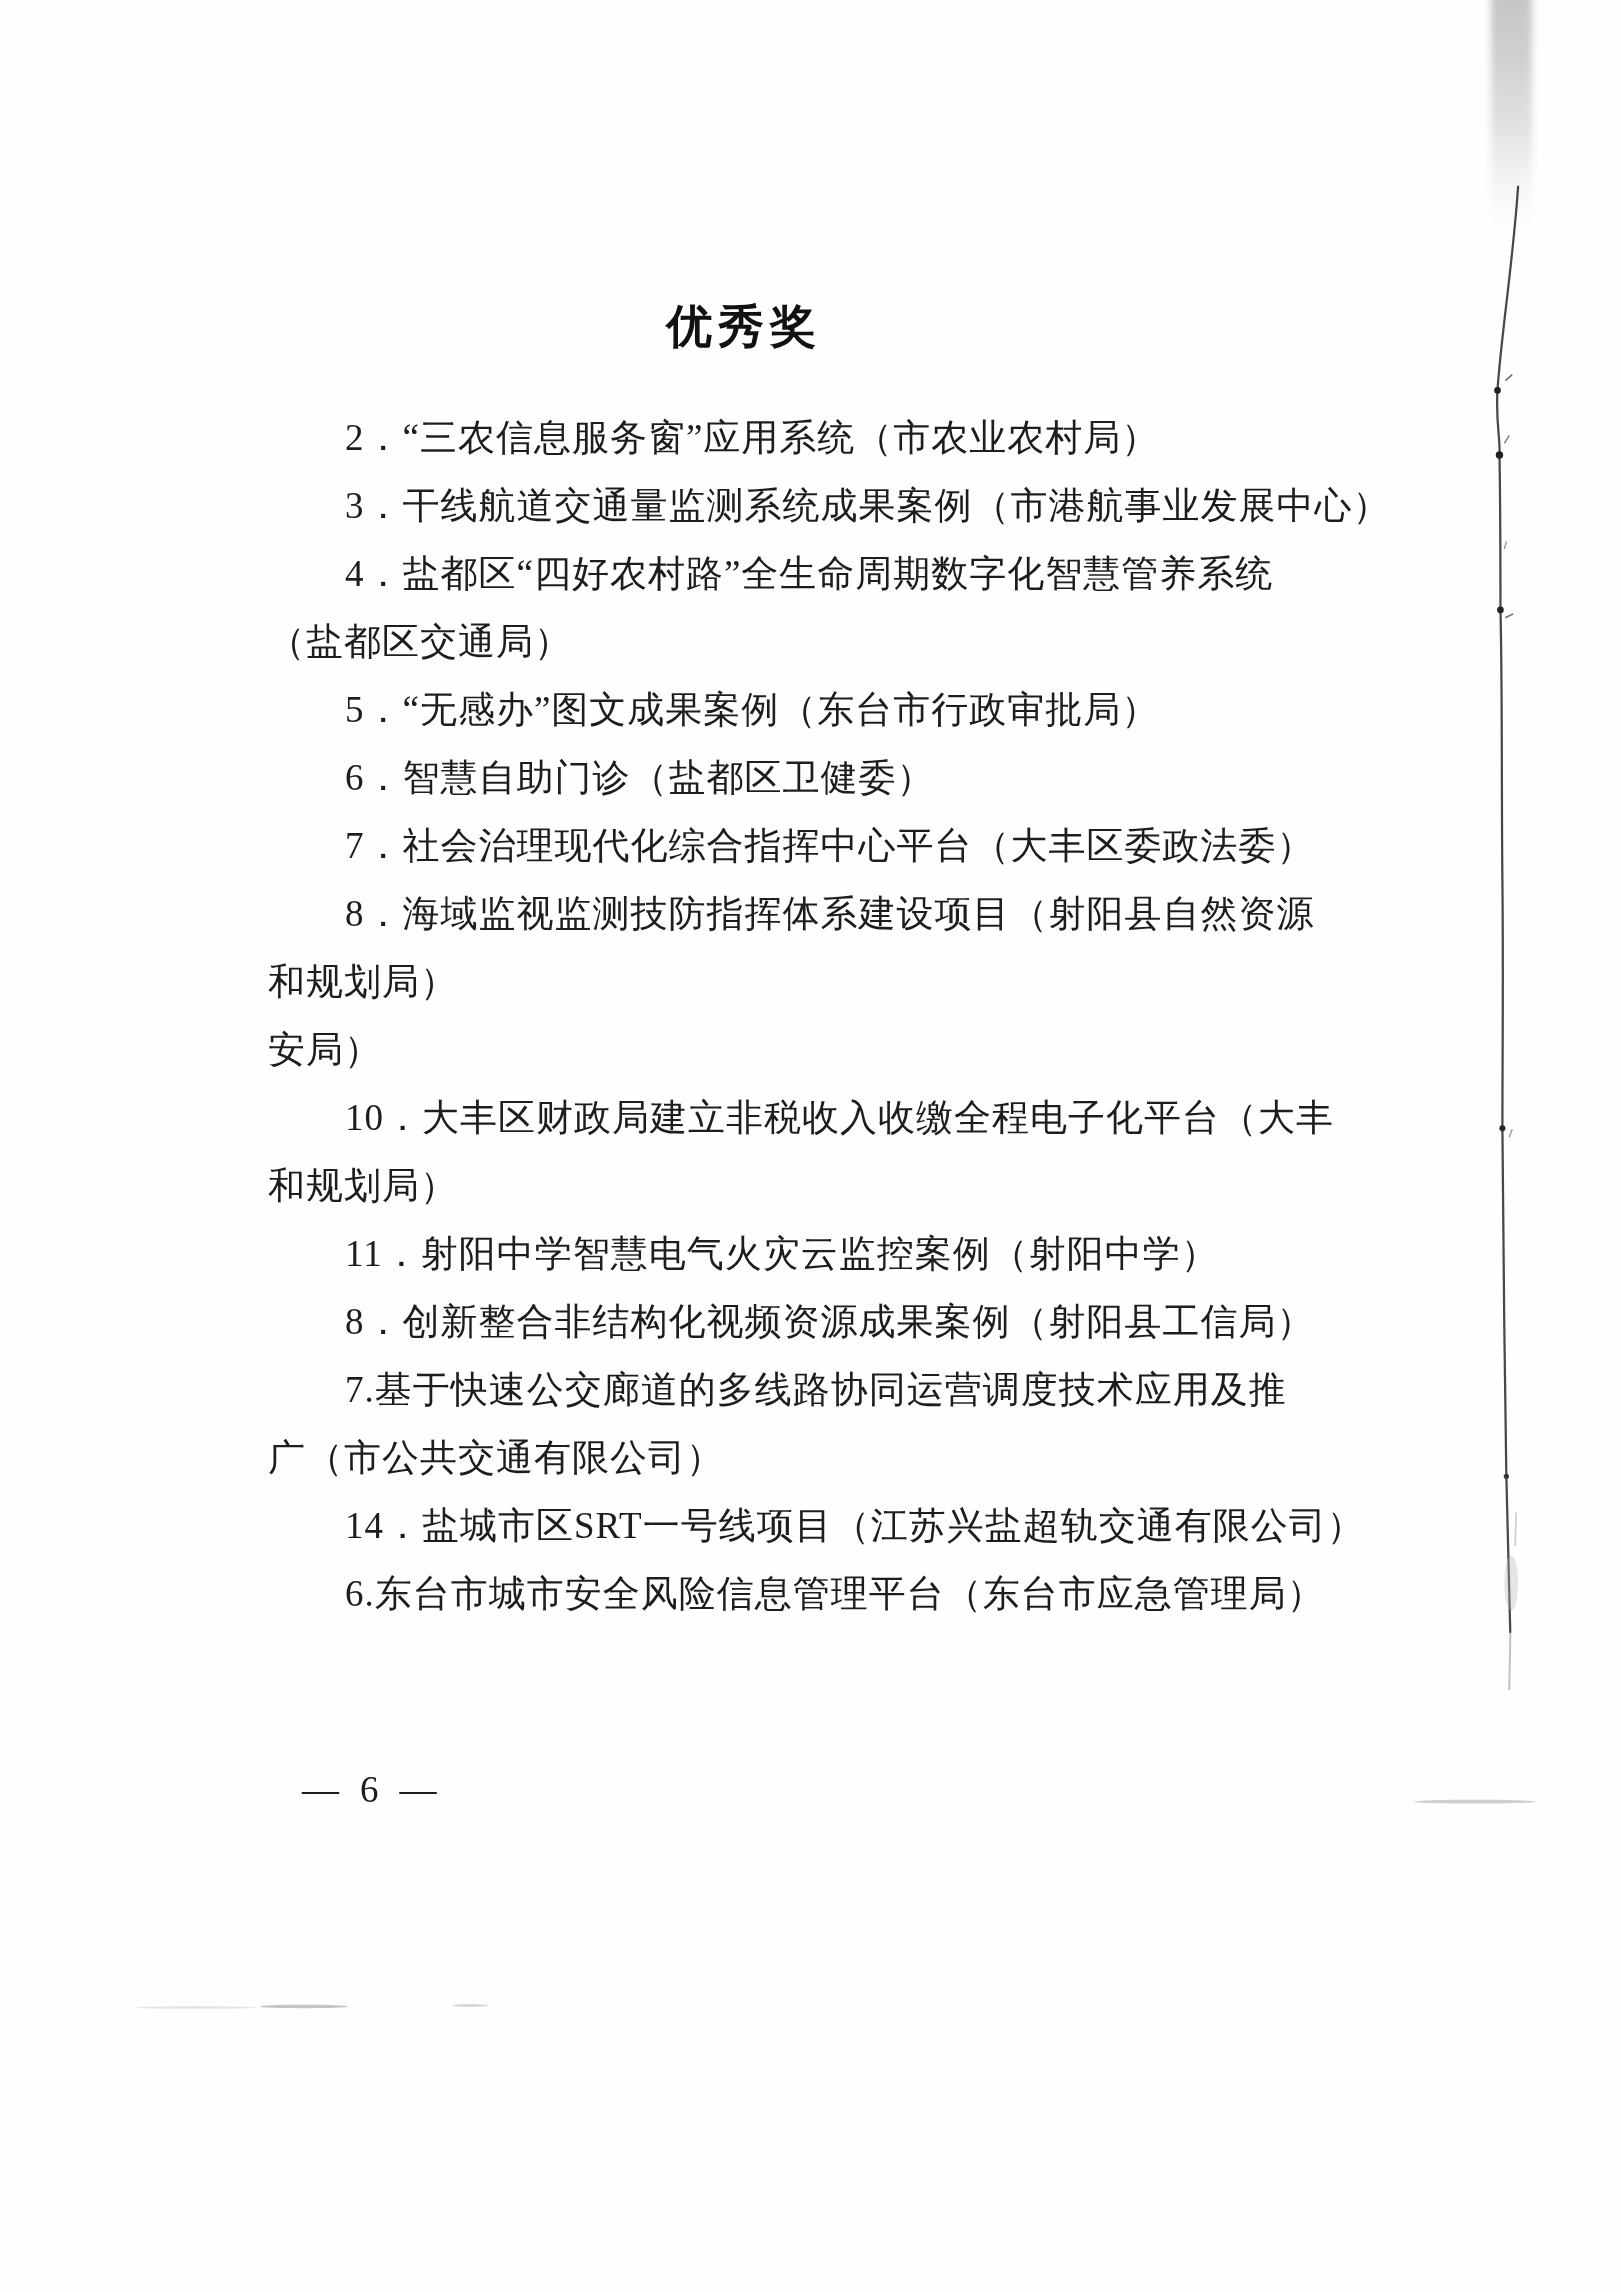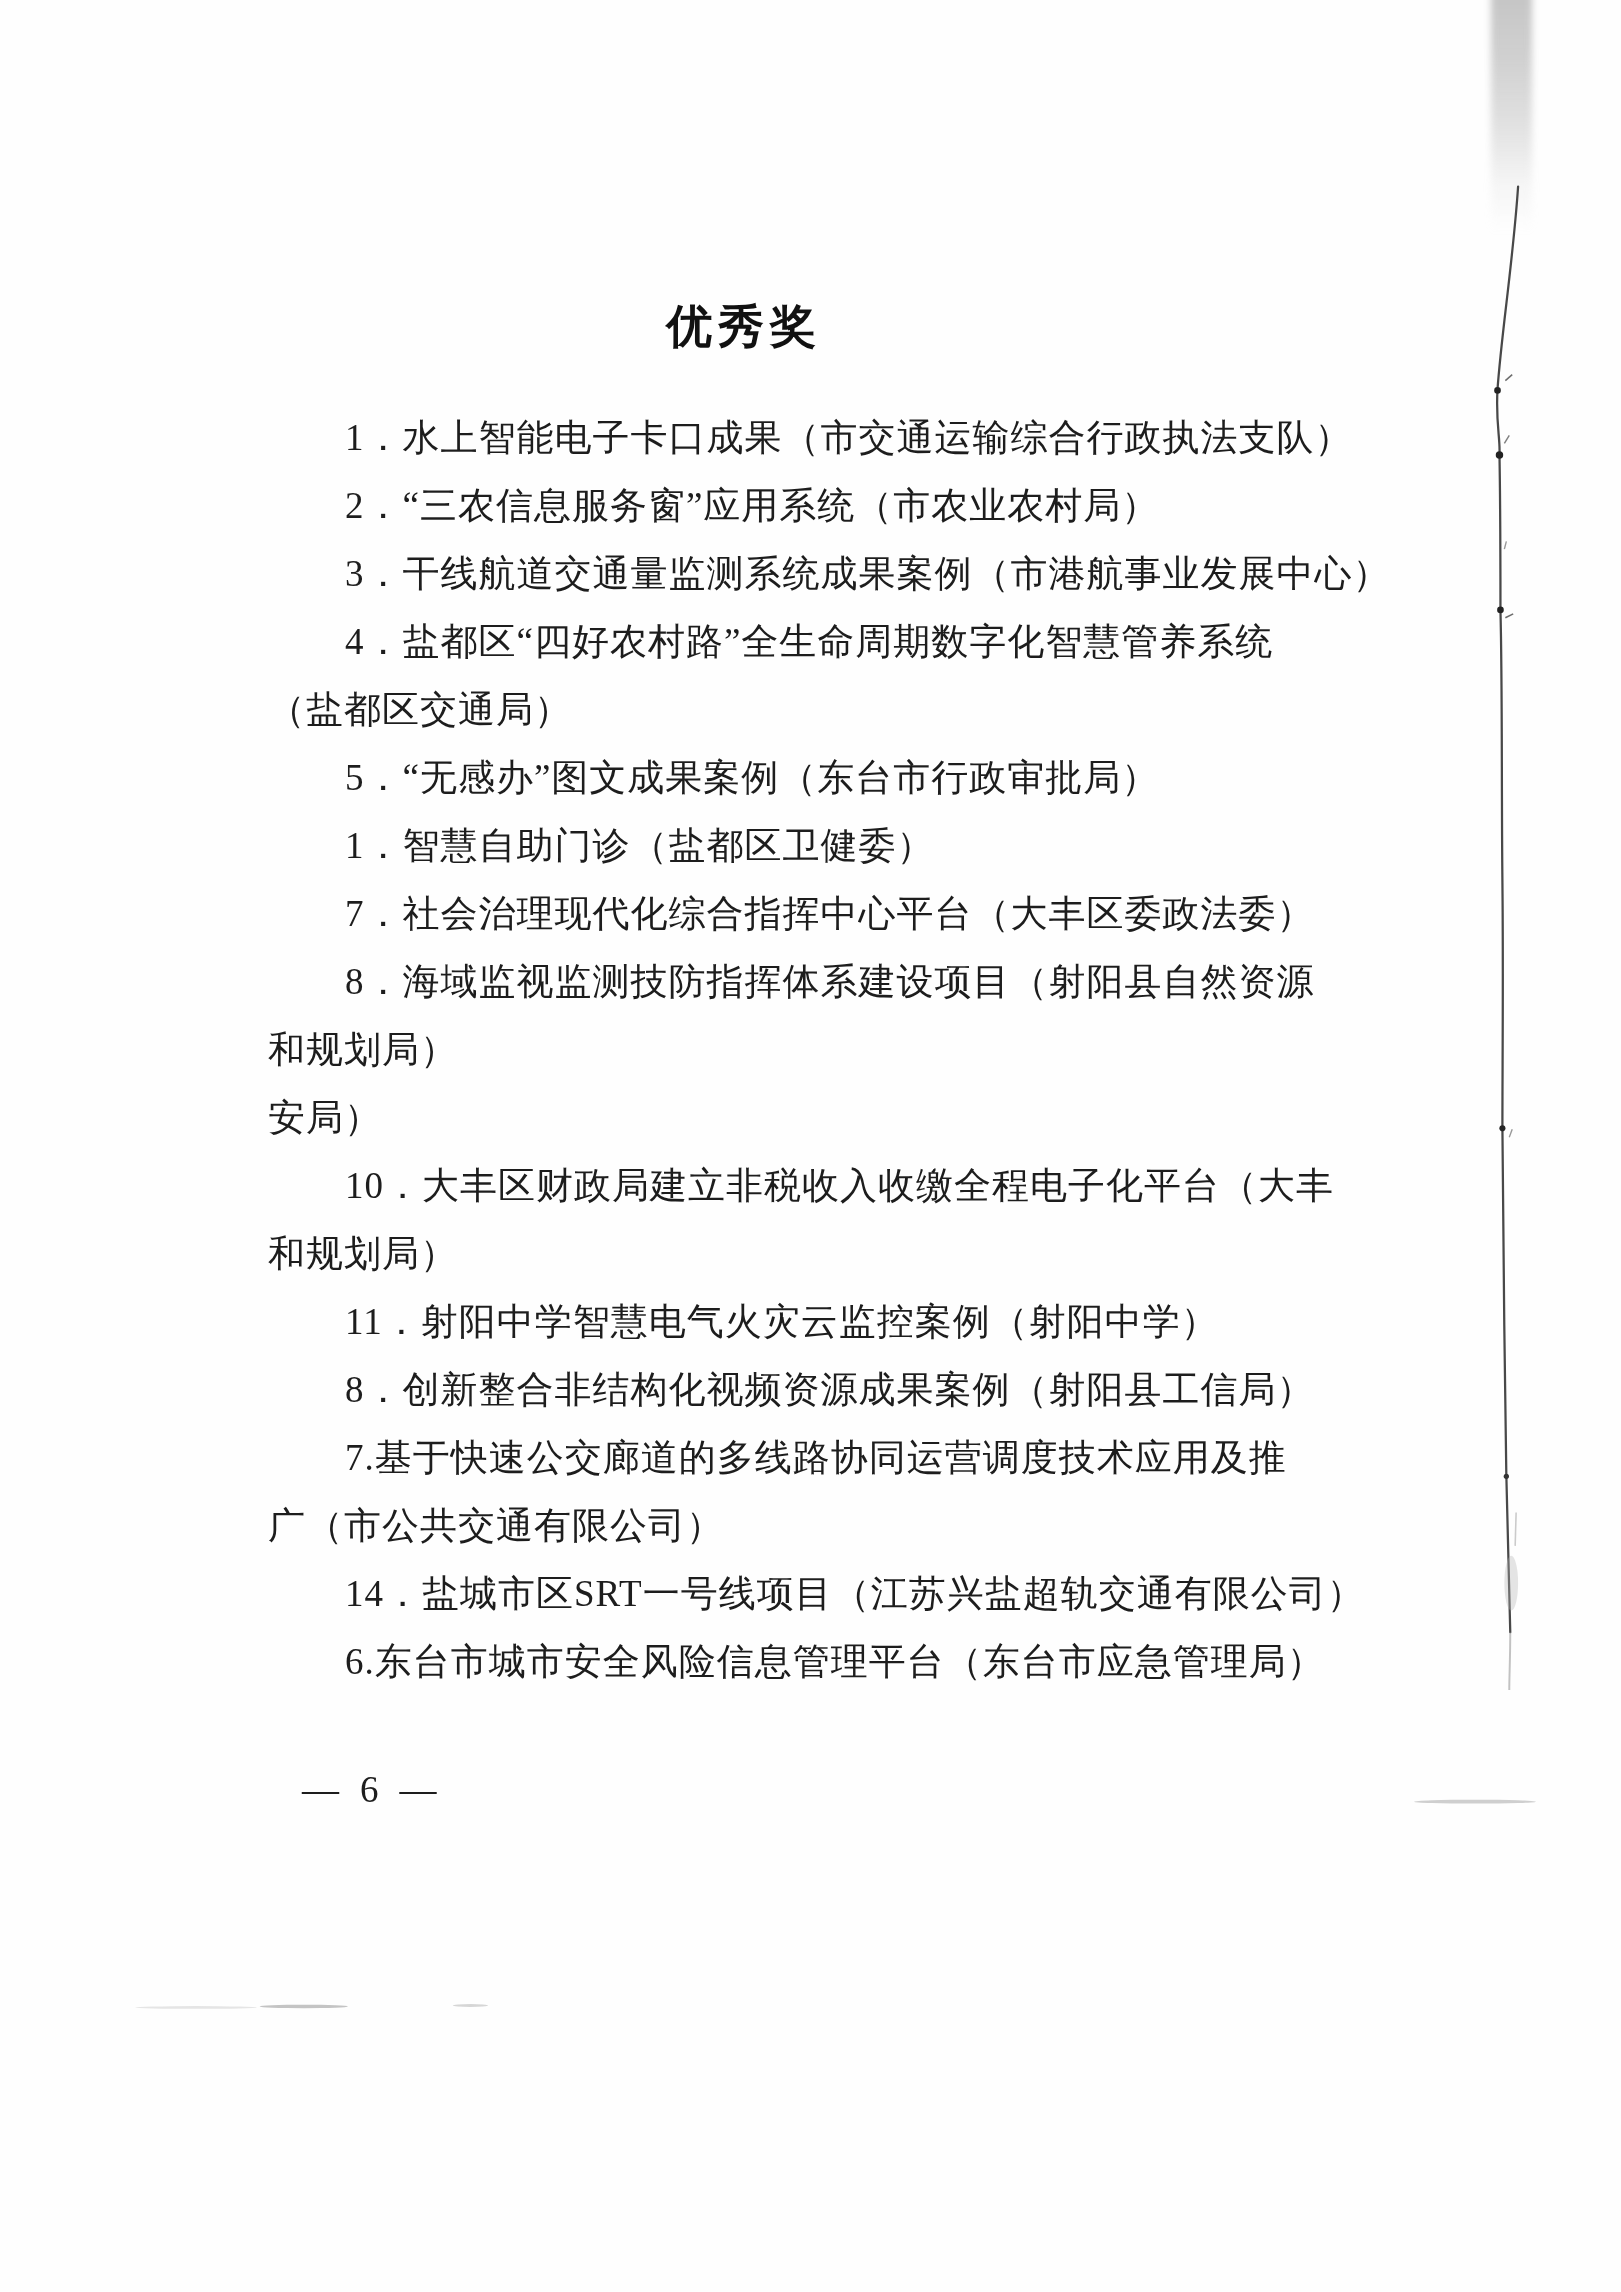--- a/index.html
+++ b/index.html
@@ -81,27 +81,26 @@
   }
 </style>
 </head>
 <body>
 
 <div class="page">
 
   <h1 class="doc-title">优秀奖</h1>
 
   <div class="award-list" id="award-list">
-      <div class="line first">1．水上智能电子卡口成果（市交通运输综合行政执法支队）</div>
       <div class="line first">2．“三农信息服务窗”应用系统（市农业农村局）</div>
       <div class="line first">3．干线航道交通量监测系统成果案例（市港航事业发展中心）</div>
       <div class="line first">4．盐都区“四好农村路”全生命周期数字化智慧管养系统</div>
       <div class="line">（盐都区交通局）</div>
       <div class="line first">5．“无感办”图文成果案例（东台市行政审批局）</div>
-      <div class="line first">1．智慧自助门诊（盐都区卫健委）</div>
+      <div class="line first">6．智慧自助门诊（盐都区卫健委）</div>
       <div class="line first">7．社会治理现代化综合指挥中心平台（大丰区委政法委）</div>
       <div class="line first">8．海域监视监测技防指挥体系建设项目（射阳县自然资源</div>
       <div class="line">和规划局）</div>
       <div class="line">安局）</div>
       <div class="line first">10．大丰区财政局建立非税收入收缴全程电子化平台（大丰</div>
       <div class="line">和规划局）</div>
       <div class="line first">11．射阳中学智慧电气火灾云监控案例（射阳中学）</div>
       <div class="line first">8．创新整合非结构化视频资源成果案例（射阳县工信局）</div>
       <div class="line first">7.基于快速公交廊道的多线路协同运营调度技术应用及推</div>
       <div class="line">广（市公共交通有限公司）</div>

